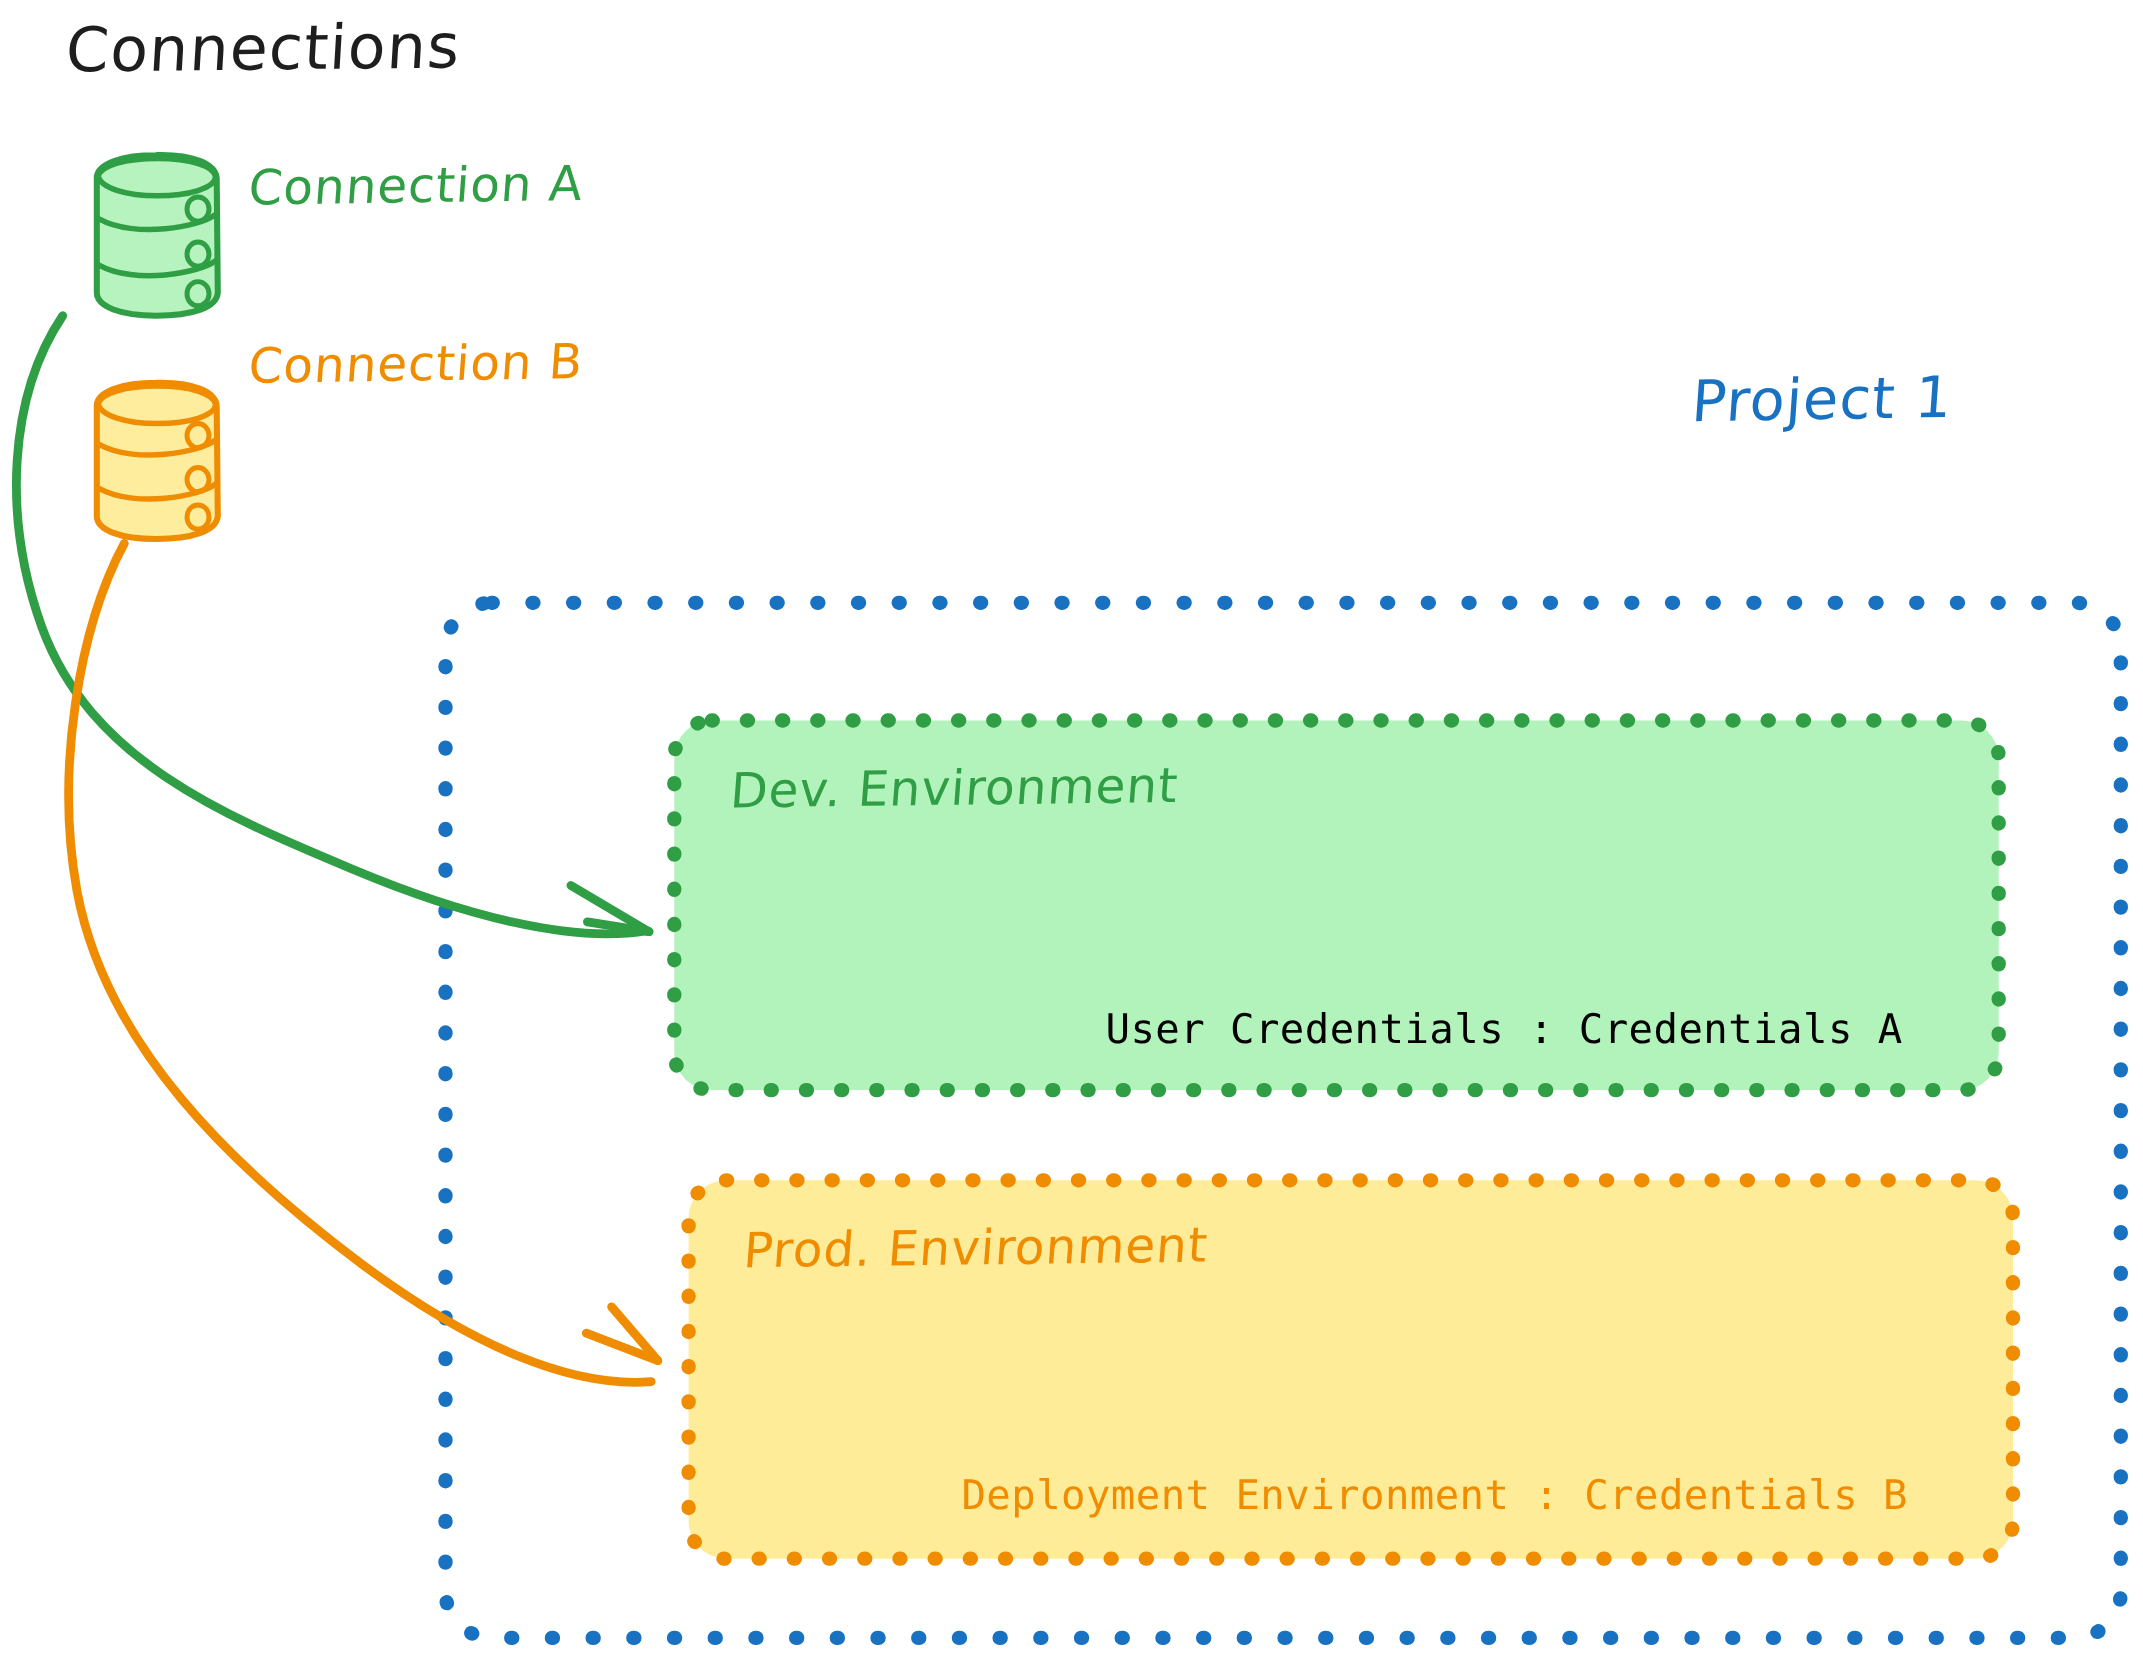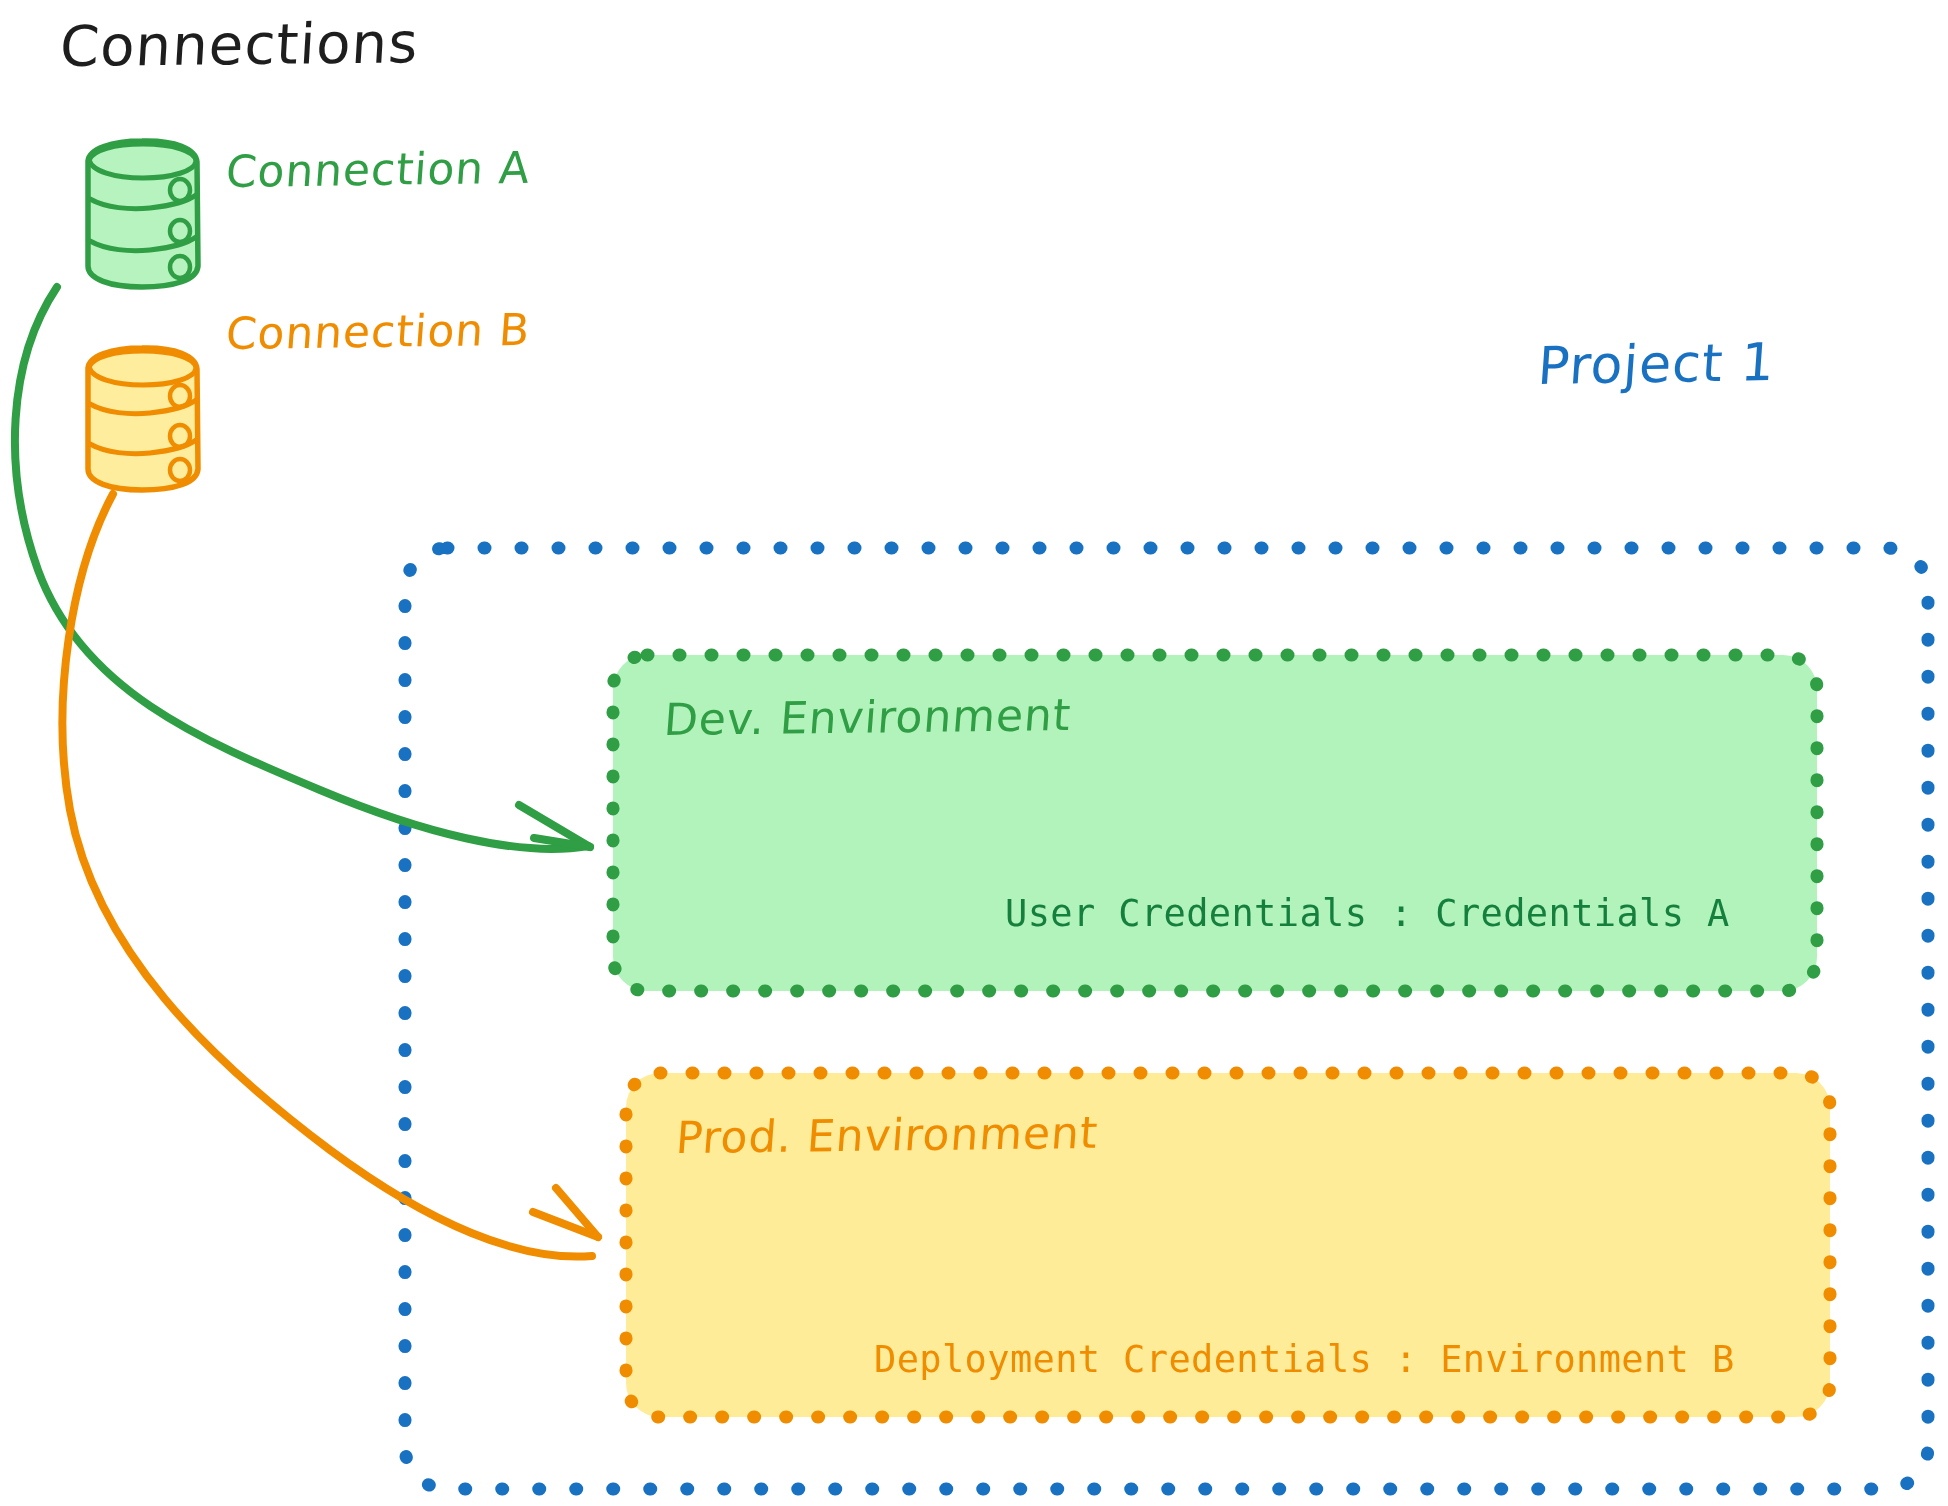--- a/index.html
+++ b/index.html
@@ -90,23 +90,23 @@
   #prod-env-title {
     left: 678px;
     top: 1112px;
     font-size: 44px;
     color: #f08c00;
     transform: skewX(-5deg) rotate(-0.7deg);
   }
 
   #dev-credentials {
     left: 1005px;
-    top: 892px;
+    top: 914px;
     font-size: 37px;
-    color: #15803d;
+    color: #000000;
   }
 
   #prod-credentials {
     left: 874px;
     top: 1338px;
     font-size: 37px;
     color: #f08c00;
   }
 
   
@@ -210,21 +210,21 @@
   <div class="hand" id="connection-b-label">Connection B</div>
 
   <div class="hand" id="project-title">Project 1</div>
 
   <div class="hand" id="dev-env-title">Dev. Environment</div>
 
   <div class="mono" id="dev-credentials">User Credentials : Credentials A</div>
 
   <div class="hand" id="prod-env-title">Prod. Environment</div>
 
-  <div class="mono" id="prod-credentials">Deployment Credentials : Environment B</div>
+  <div class="mono" id="prod-credentials">Deployment Environment : Credentials B</div>
 
   <div class="hit-area" id="db-a-hit"></div>
   <div class="hit-area" id="db-b-hit"></div>
   <div class="hit-area" id="project-container-hit"></div>
   <div class="hit-area" id="dev-box-hit"></div>
   <div class="hit-area" id="prod-box-hit"></div>
 
 </div>
 
 </body></html>

